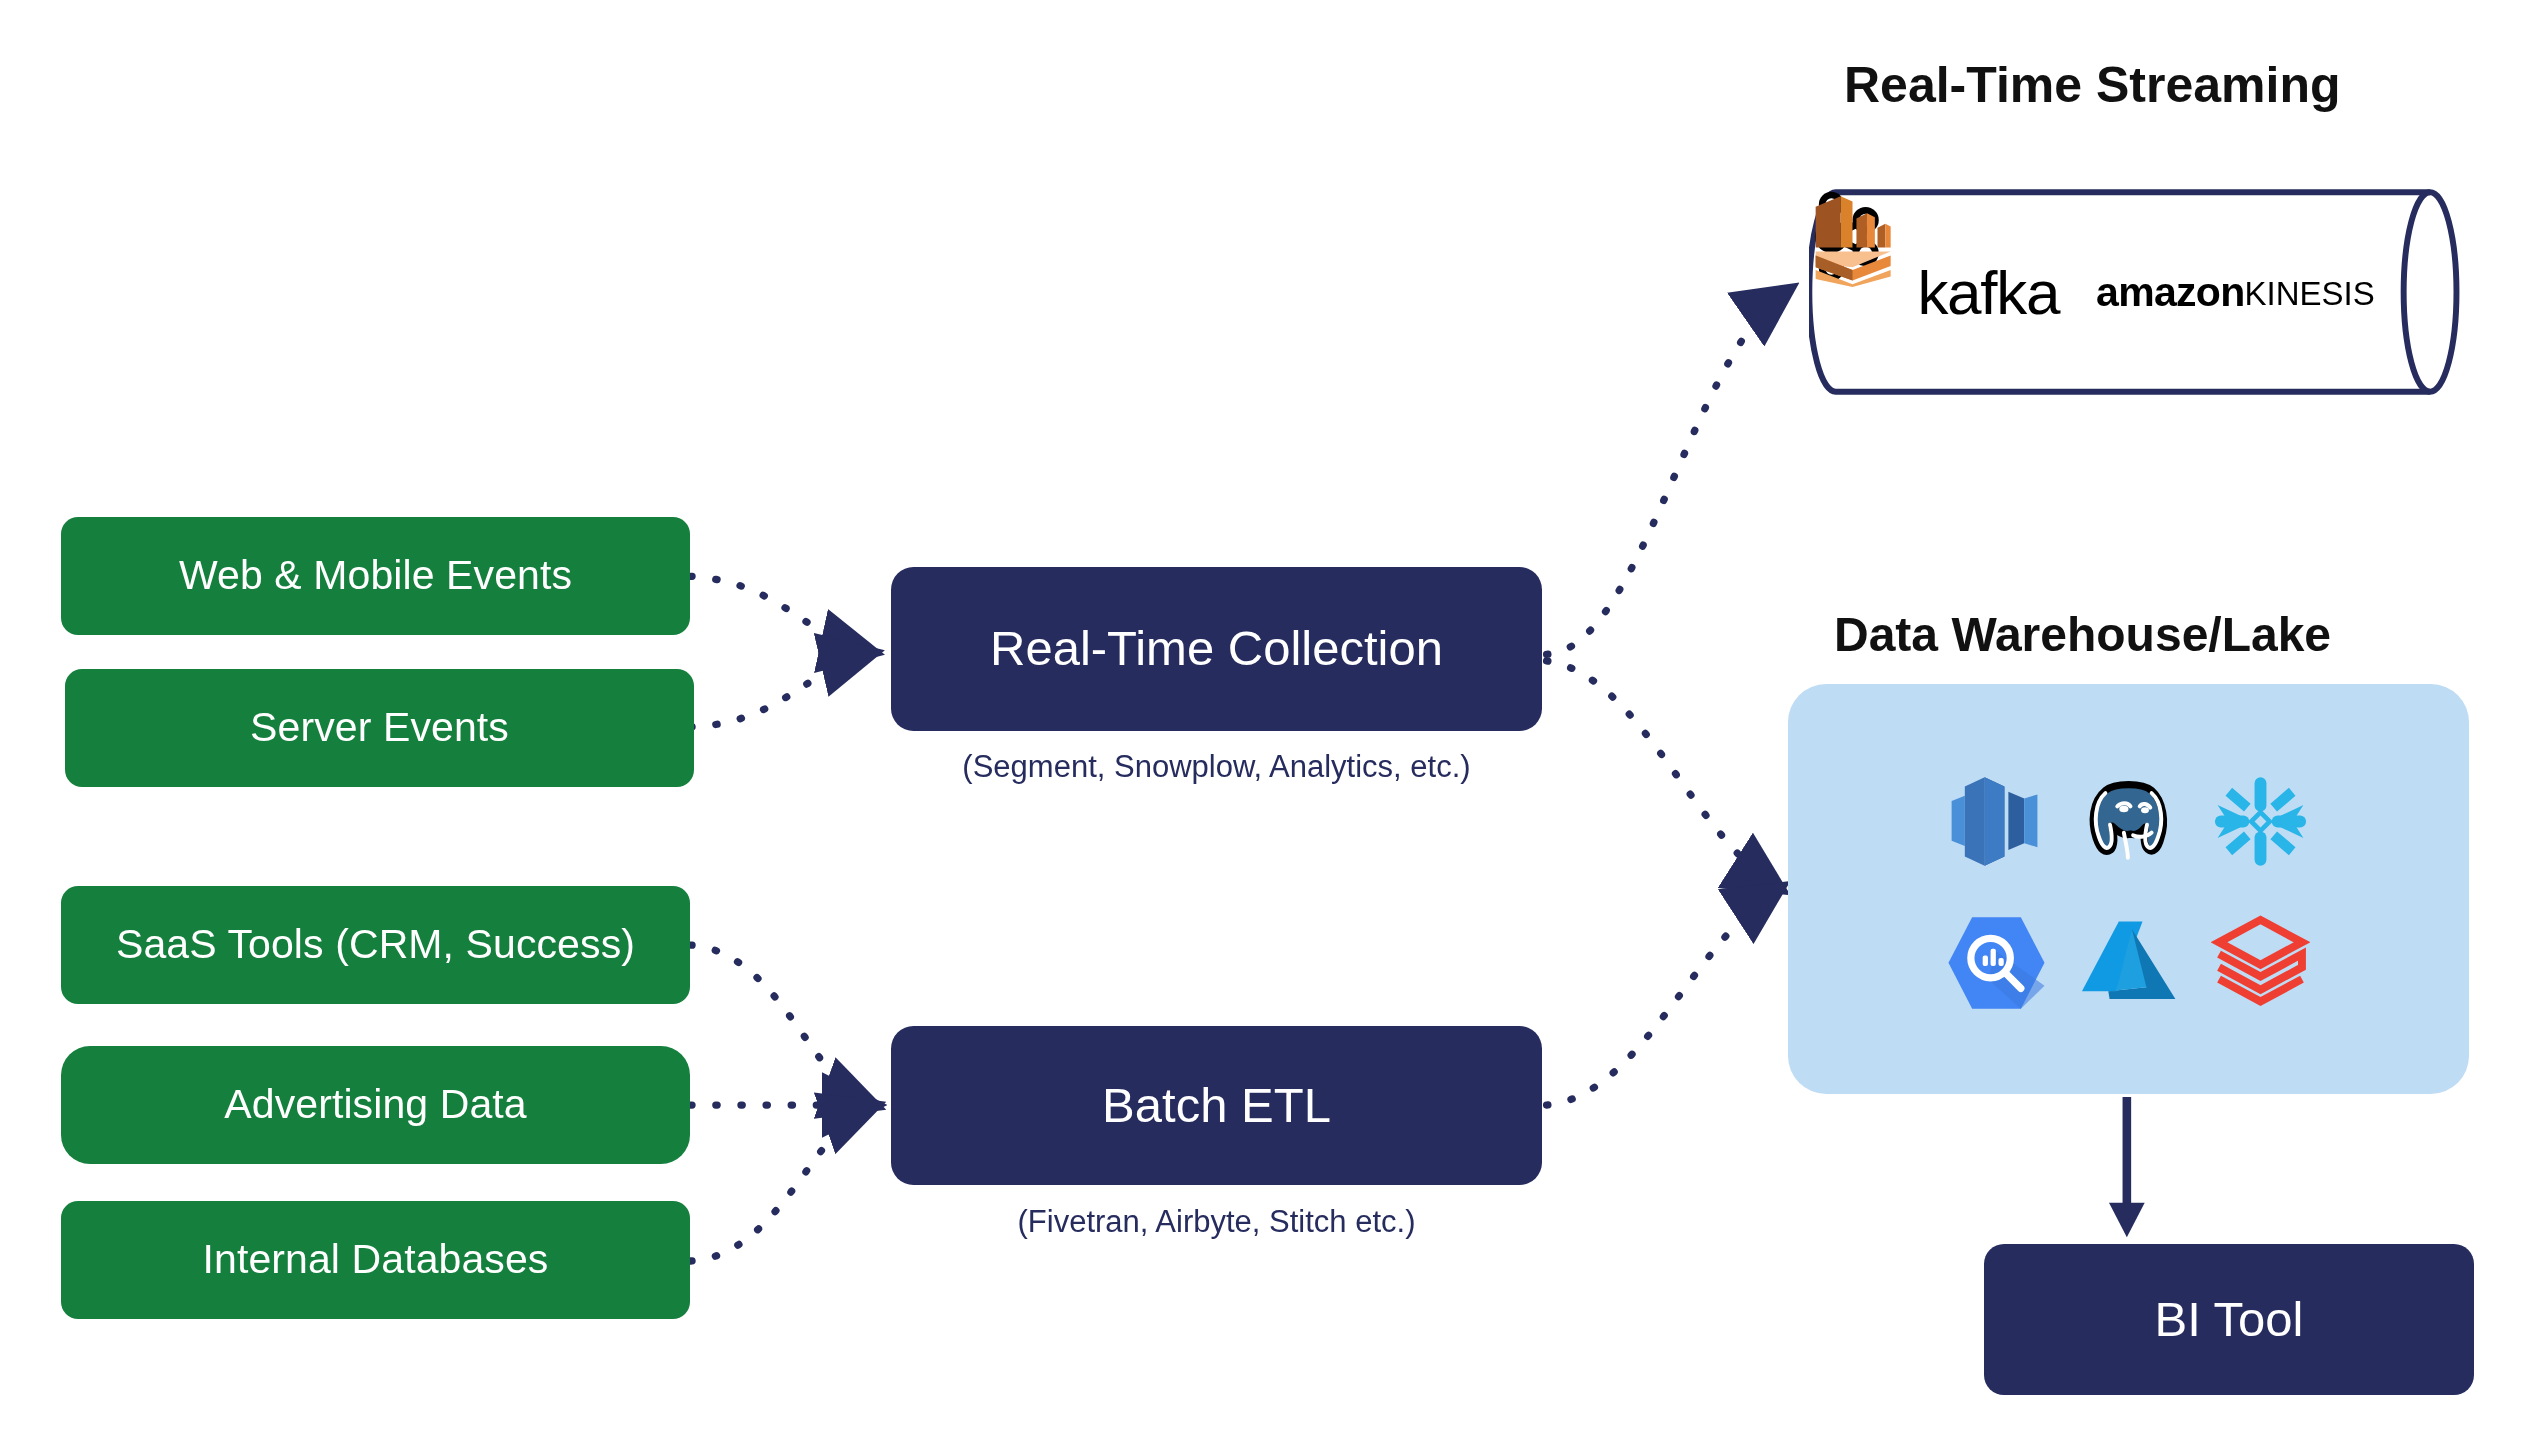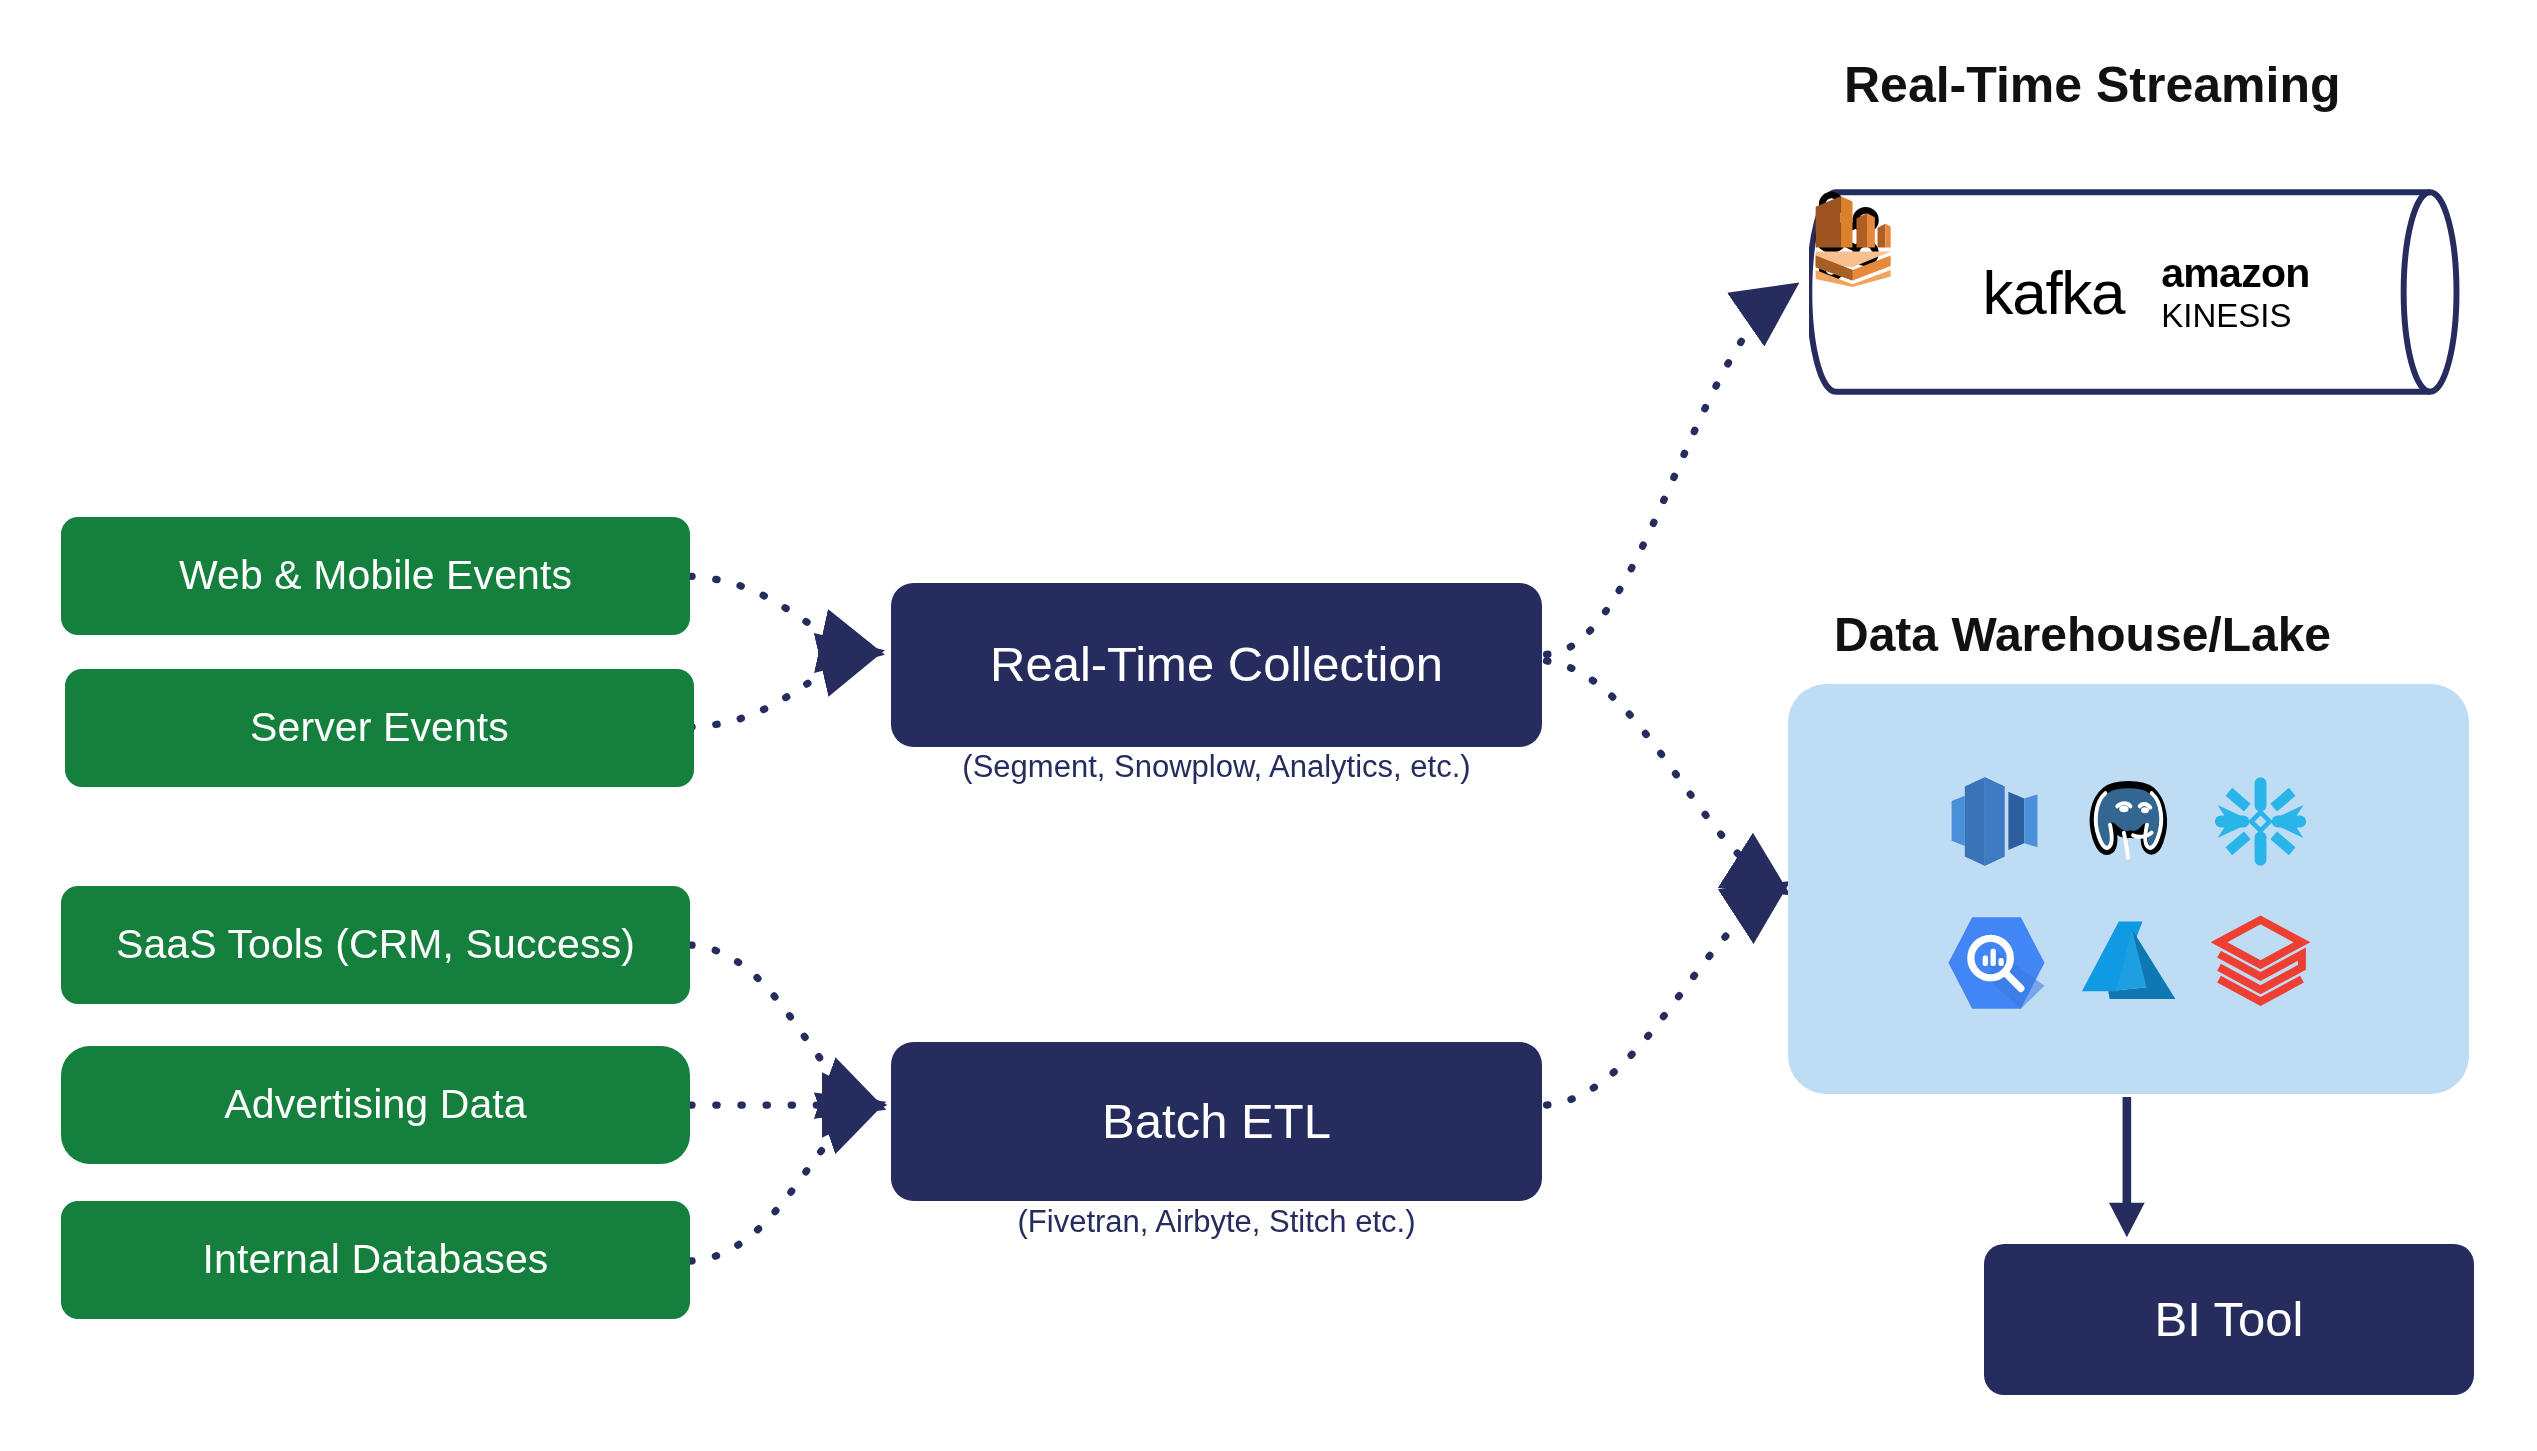--- a/index.html
+++ b/index.html
@@ -25,21 +25,20 @@
   .src-box {
     background: #15803d;
     border-radius: 17px;
     font-size: 41px;
     letter-spacing: 0.1px;
   }
   .proc-box {
     background: #262c5e;
     border-radius: 22.5px;
     font-size: 49px;
-    margin-top: 16px;
   }
   .bi-box {
     background: #262c5e;
     border-radius: 20px;
     font-size: 49px;
   }
   .caption {
     position: absolute;
     color: #262c5e;
     font-size: 31px;
@@ -199,21 +198,21 @@
           <polygon points="88,40 100,46 100,92 88,92" fill="#e8883a"></polygon>
           <polygon points="104,62 116,56 116,92 104,92" fill="#b05f24"></polygon>
           <polygon points="116,56 124,60 124,92 116,92" fill="#e8883a"></polygon>
 
           <polygon points="10,98 66,98 124,98 66,122 10,116" fill="#f7c08e"></polygon>
           <polygon points="10,104 66,126 124,104 124,120 66,142 10,122" fill="#e8883a"></polygon>
           <polygon points="10,104 66,126 66,142 10,122" fill="#a85f27"></polygon>
 
           <polygon points="10,126 66,148 124,126 124,136 66,152 10,140" fill="#f0a45c"></polygon>
         </svg>
-        <span style="display:flex;flex-direction:column;line-height:1;color:#000;font-family:'Liberation Sans',sans-serif;justify-content:flex-end;">
+        <span style="display:flex;flex-direction:row;line-height:1;color:#000;font-family:'Liberation Sans',sans-serif;justify-content:flex-end;">
           <span style="font-size:41px;font-weight:bold;letter-spacing:-0.7px;">amazon</span>
           <span style="font-size:33px;letter-spacing:0px;margin-top:5px;">KINESIS</span>
         </span>
       </span>
     </div>
   </div>
 
   <div id="wh-panel">
     <div class="wh-grid">
 

